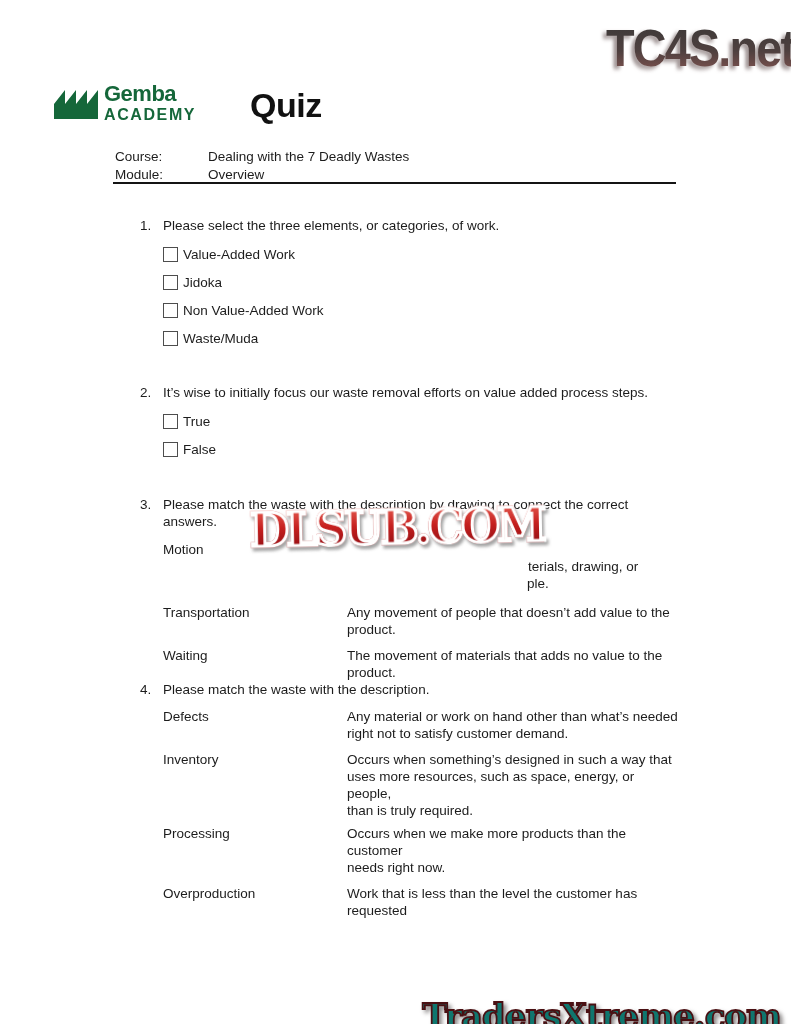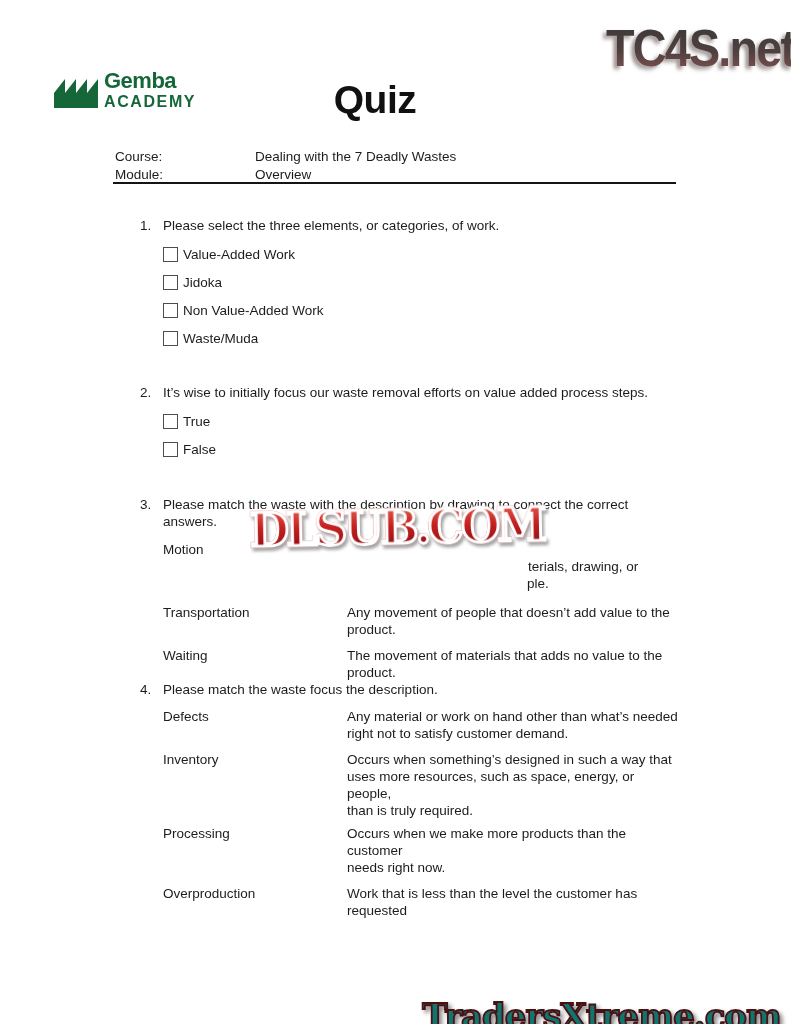--- a/index.html
+++ b/index.html
@@ -13,34 +13,34 @@
   .tc4s{
     position:absolute;top:-6px;right:-3px;z-index:6;
     font-family:"Liberation Sans", sans-serif;
     font-weight:bold;font-size:52px;letter-spacing:-2px;
     transform:scaleX(0.9);transform-origin:right top;
     background:linear-gradient(#413b3a 20%,#4e403f 55%,#7d524f 90%);
     -webkit-background-clip:text;background-clip:text;color:transparent;
     filter:drop-shadow(-4px 3px 2px rgba(150,138,138,0.85));
   }
   
-  .logo{position:absolute;left:52px;top:46px;display:flex;align-items:flex-end;}
+  .logo{position:absolute;left:52px;top:59px;display:flex;align-items:center;}
   .logo svg{display:block;}
   .logo-text{margin-left:4px;line-height:1;}
   .logo-gemba{font-size:22px;font-weight:bold;color:#15673a;letter-spacing:-0.5px;}
   .logo-academy{font-size:16px;font-weight:bold;color:#15673a;letter-spacing:1.6px;margin-top:2px;}
   
   .title{
-    position:absolute;left:250px;top:54px;width:250px;margin:0;
-    text-align:center;font-size:39px;font-weight:bold;color:#111;
+    position:absolute;left:250px;top:62px;width:250px;margin:0;
+    text-align:left;font-size:34px;font-weight:bold;color:#111;
     letter-spacing:-0.5px;
   }
   
   .meta{position:absolute;left:115px;top:124px;font-size:13.5px;line-height:17.5px;}
-  .meta-row{display:flex;gap:47px;}
+  .meta-row{display:flex;}
   .meta-label{width:93px;}
   .rule{position:absolute;left:113px;top:158px;width:563px;height:2px;background:#141414;}
   
   .q{position:absolute;left:140px;width:545px;font-size:13.5px;line-height:17px;}
   .qrow{display:flex;}
   .qnum{width:23px;flex:0 0 23px;}
   .qtext{flex:1;}
   .opt{display:flex;align-items:center;height:15px;margin:13px 0 0 23px;}
   .box{
     width:13px;height:13px;flex:0 0 13px;border:1px solid #4d4d4d;
@@ -171,21 +171,21 @@
         <span class="term">Waiting</span>
         <span class="desc">The movement of materials that adds no value to the
 product.</span>
       </div>
     </div>
   </section>
 
   <section class="q" style="top:657px">
     <div class="qrow">
       <span class="qnum">4.</span>
-      <span class="qtext">Please match the waste focus the description.</span>
+      <span class="qtext">Please match the waste with the description.</span>
     </div>
     <div class="pairs">
       <div class="pair mt10">
         <span class="term">Defects</span>
         <span class="desc">Any material or work on hand other than what’s needed
 right not to satisfy customer demand.</span>
       </div>
       <div class="pair mt9">
         <span class="term">Inventory</span>
         <span class="desc">Occurs when something’s designed in such a way that

